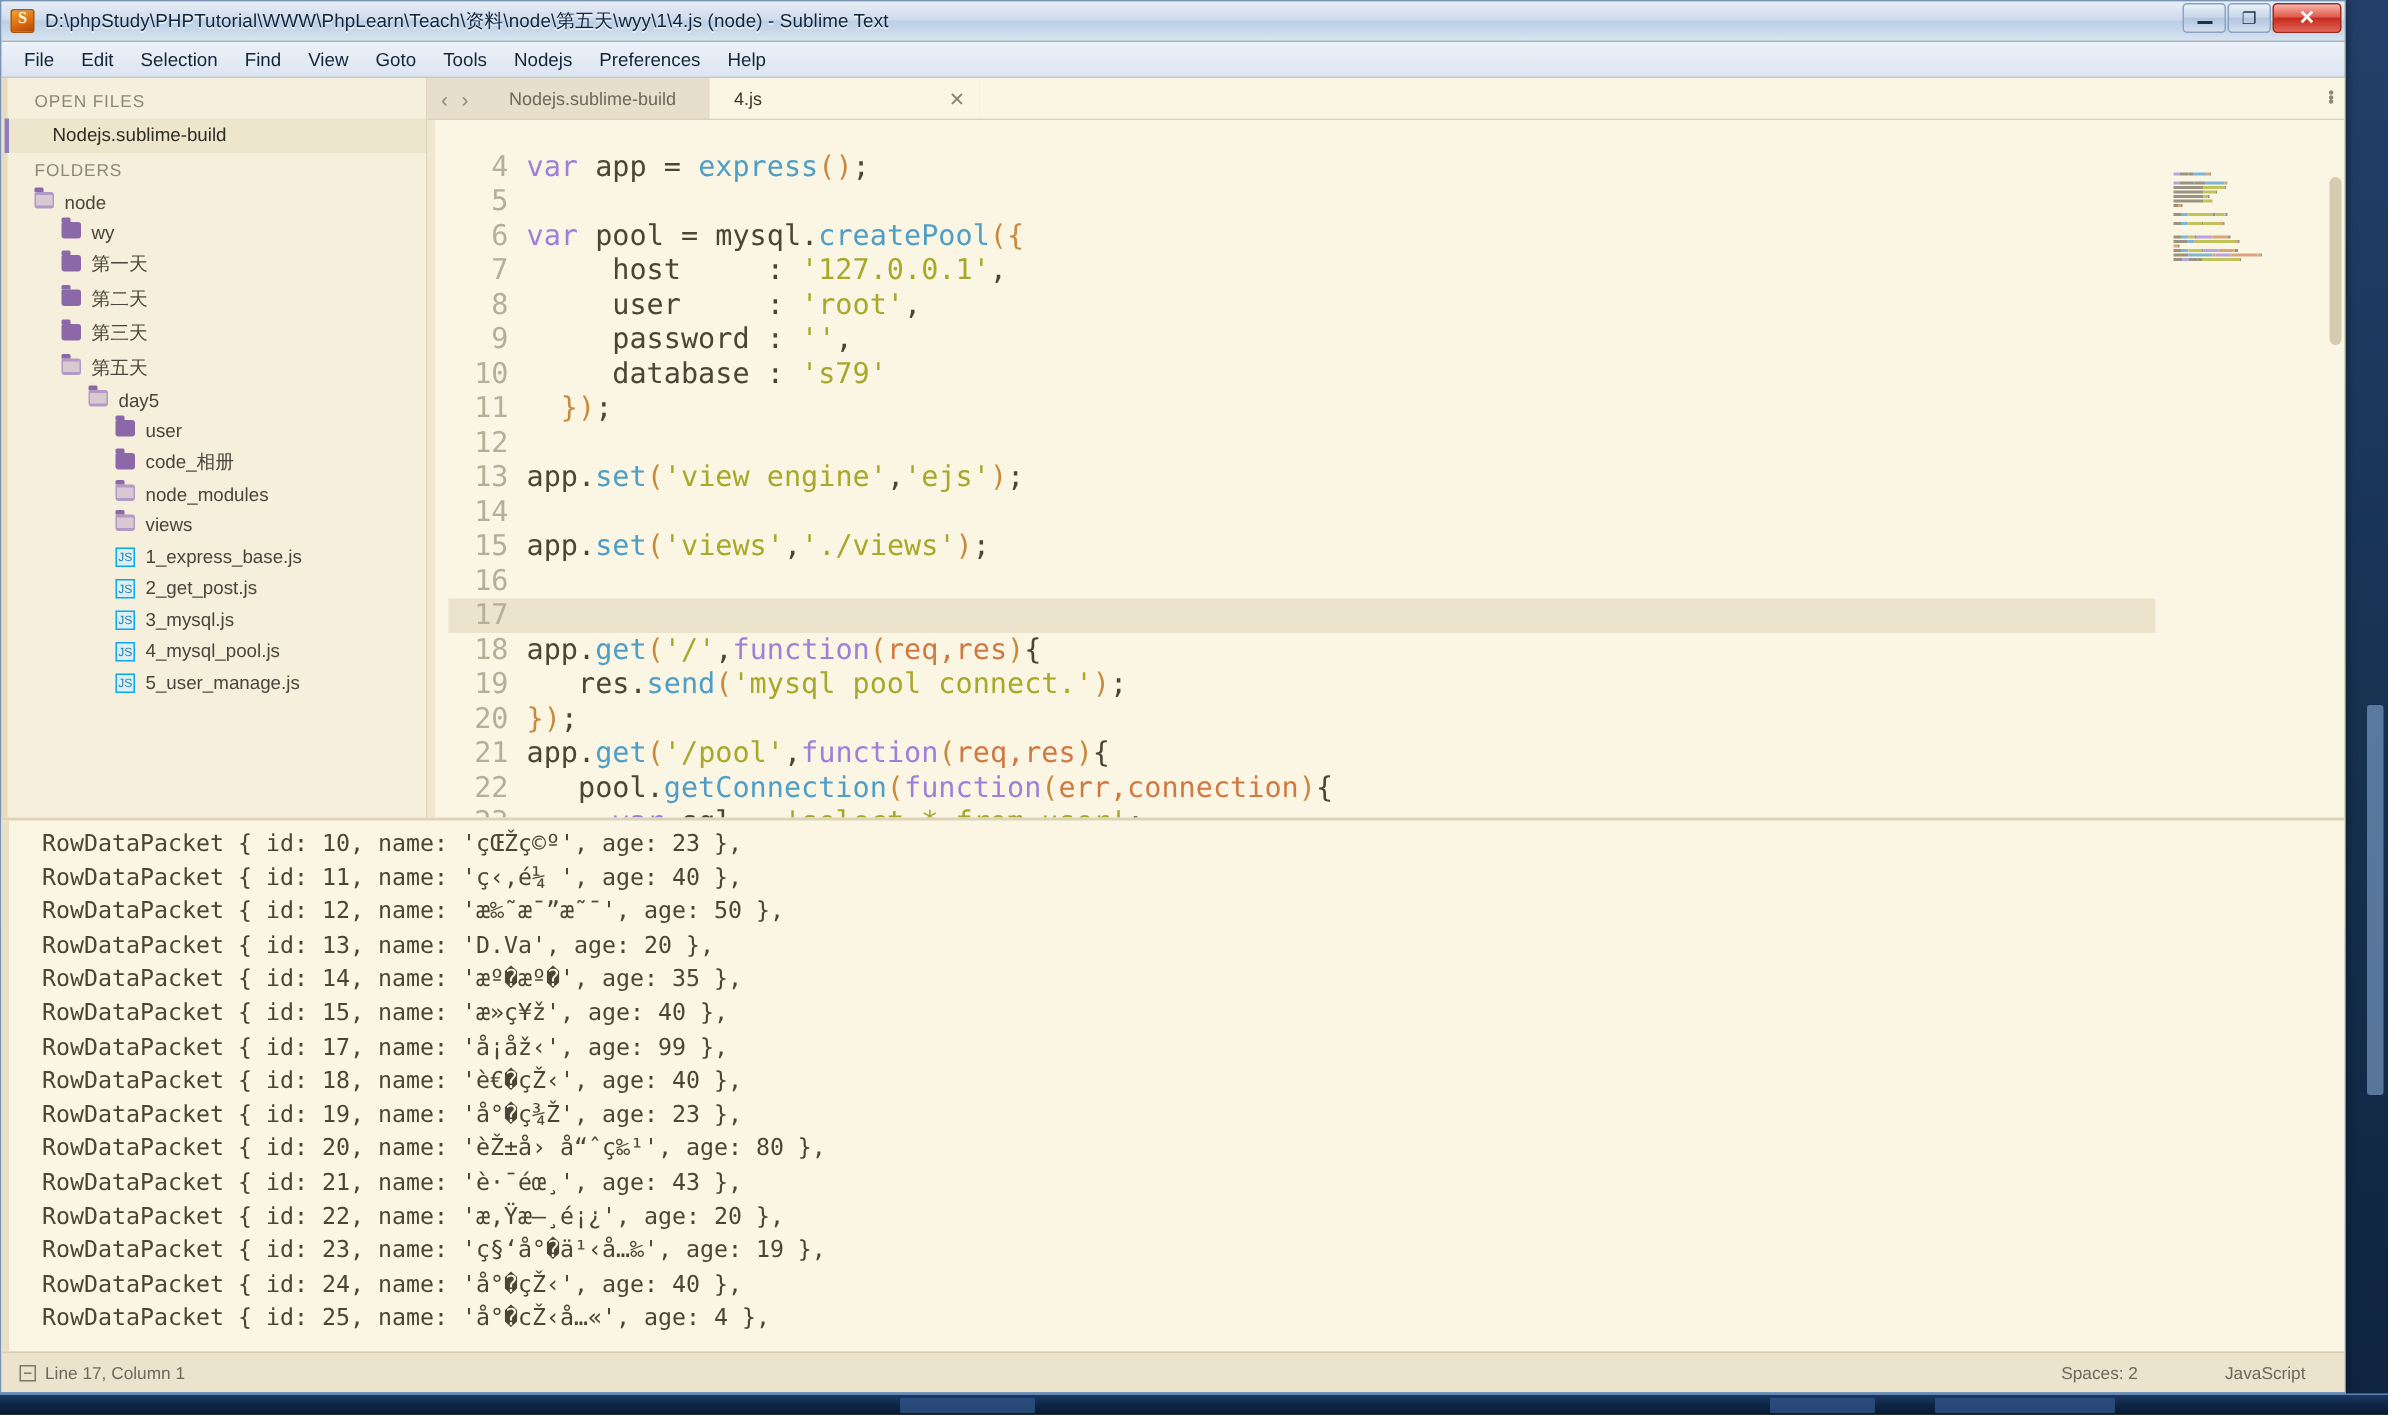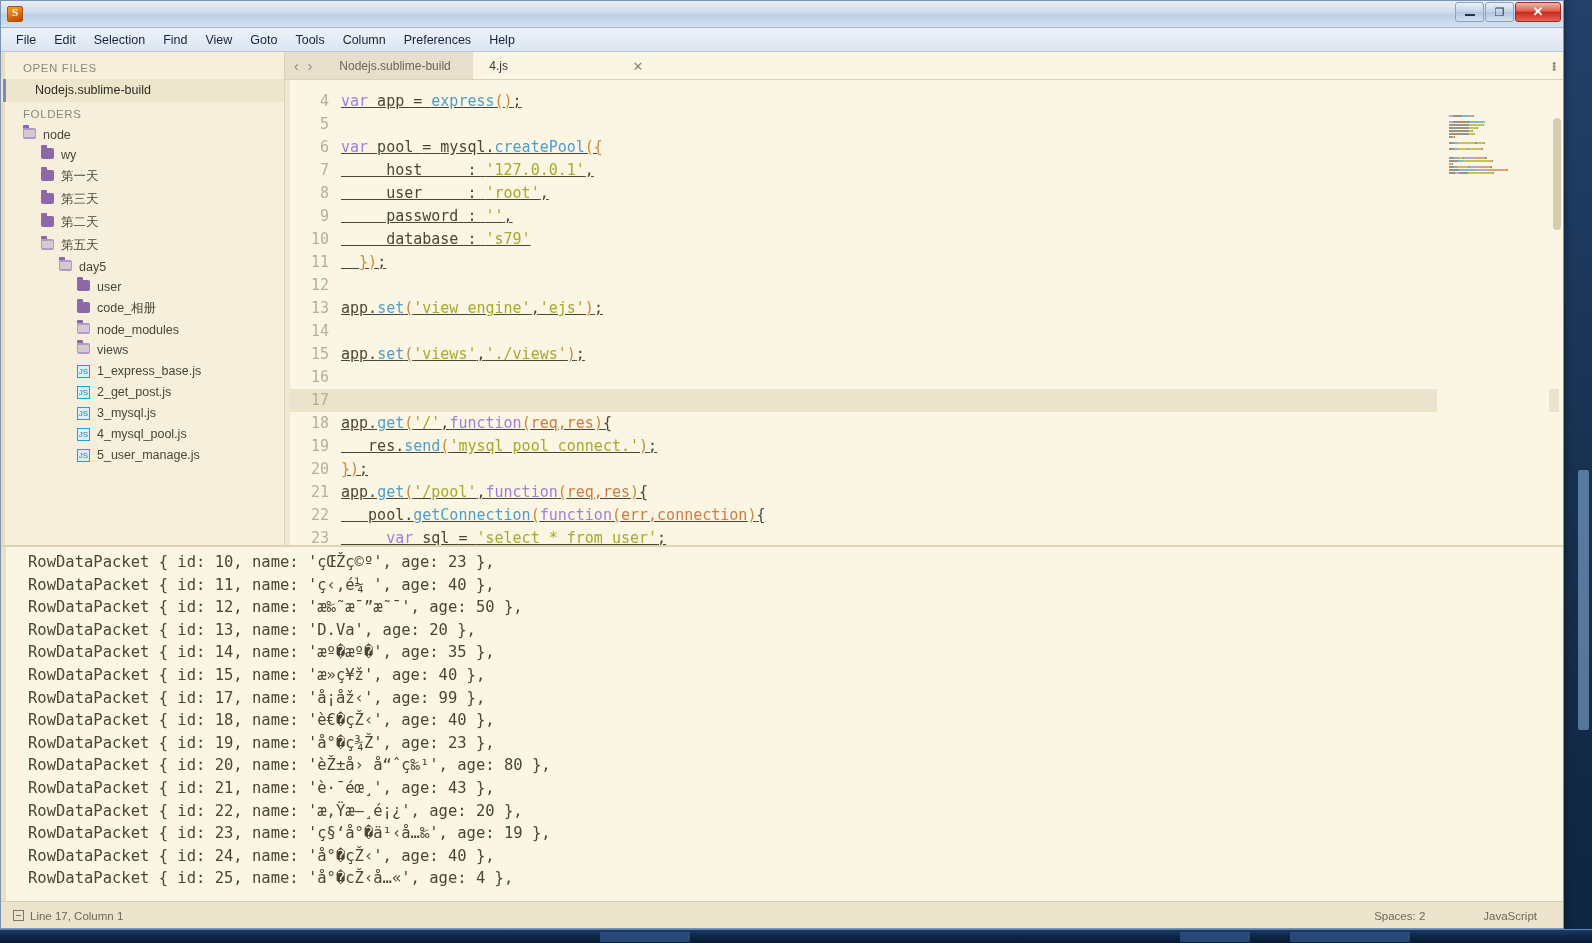--- a/index.html
+++ b/index.html
@@ -145,25 +145,24 @@
   .kebab { position: absolute; right: 7px; top: 50%; transform: translateY(-50%);
            color: #8d8675; font-size: 11px; letter-spacing: 0; line-height: 3px; }
   .kebab b { display: block; font-weight: normal; }
 
   .code-area {
     position: absolute; left: 0; right: 0; top: 28px; bottom: 0;
     background: #fbf5e3; overflow: hidden;
   }
   .gutter-bg { position: absolute; left: 0; top: 0; bottom: 0; width: 5px; background: #efe7d2; }
   pre.code {
-    margin: 4px; padding: 6px 0 0 0;
+    margin: 14px; padding: 6px 0 0 0;
     font-family: "DejaVu Sans Mono", monospace;
-    font-size: 15px; line-height: 23px; color: #4a4637;
+    font-size: 19px; line-height: 23px; color: #4a4637;
     white-space: pre;
-    text-decoration: underline;
   }
   .ln {
     display: inline-block; width: 52px; text-align: right; color: #b6ae97;
     padding-right: 12px; user-select: none;
   }
   .line { display: block; height: 23px; }
   .line.cur { background: #ece3cc; }
   .kw   { color: #a07fd8; }
   .fn   { color: #4e9ec6; }
   .str  { color: #a8a82b; }
@@ -231,20 +230,21 @@
 <div id="app">
 
   <div class="right-edge">
     <div class="re-band" style="top:470px;height:260px;"></div>
   </div>
 
   <div class="win">
 
     <div class="titlebar">
       <div class="app-ico"></div>
+      <div class="title-text">D:\phpStudy\PHPTutorial\WWW\PhpLearn\Teach\资料\node\第五天\wyy\1\4.js (node) - Sublime Text</div>
       <div class="wbtns">
         <div class="wbtn">
             <span class="minbar"></span>
           </div>
         <div class="wbtn">
             <i>❐</i>
           </div>
         <div class="wbtn close">
             <i>✕</i>
           </div>
@@ -252,21 +252,21 @@
     </div>
 
     <div class="menubar">
       <div class="menuitem">File</div>
       <div class="menuitem">Edit</div>
       <div class="menuitem">Selection</div>
       <div class="menuitem">Find</div>
       <div class="menuitem">View</div>
       <div class="menuitem">Goto</div>
       <div class="menuitem">Tools</div>
-      <div class="menuitem">Column</div>
+      <div class="menuitem">Nodejs</div>
       <div class="menuitem">Preferences</div>
       <div class="menuitem">Help</div>
     </div>
 
     <div class="body-area">
 
       <div class="upper">
 
         <div class="sidebar">
           <div class="side-strip"></div>
@@ -281,25 +281,25 @@
               <div class="row" style="padding-left: 40px;">
                 <span class="ico"><span class="fld"></span></span>
                 <span>wy</span>
               </div>
               <div class="row" style="padding-left: 40px;">
                 <span class="ico"><span class="fld"></span></span>
                 <span>第一天</span>
               </div>
               <div class="row" style="padding-left: 40px;">
                 <span class="ico"><span class="fld"></span></span>
-                <span>第三天</span>
+                <span>第二天</span>
               </div>
               <div class="row" style="padding-left: 40px;">
                 <span class="ico"><span class="fld"></span></span>
-                <span>第二天</span>
+                <span>第三天</span>
               </div>
               <div class="row" style="padding-left: 40px;">
                 <span class="ico"><span class="fld open"></span></span>
                 <span>第五天</span>
               </div>
               <div class="row" style="padding-left: 58px;">
                 <span class="ico"><span class="fld open"></span></span>
                 <span>day5</span>
               </div>
               <div class="row" style="padding-left: 76px;">

